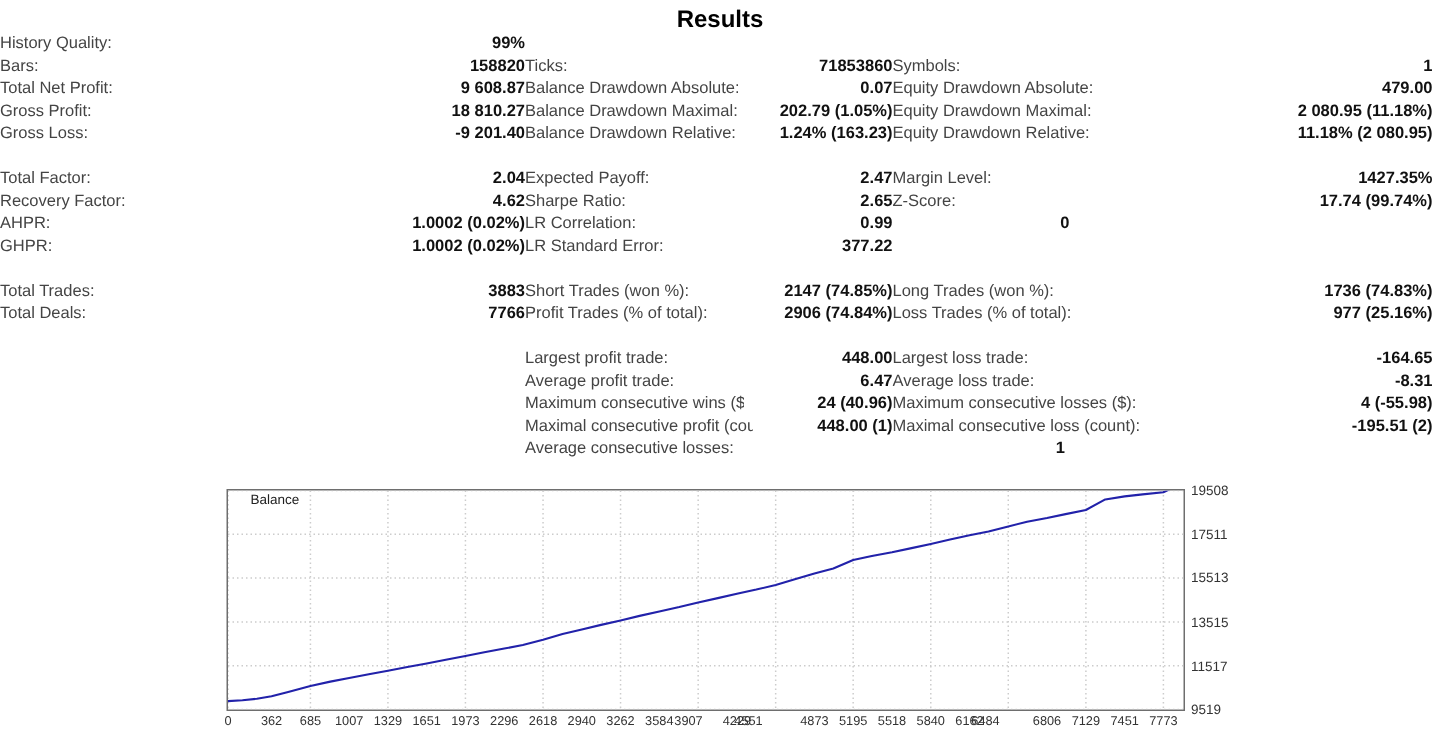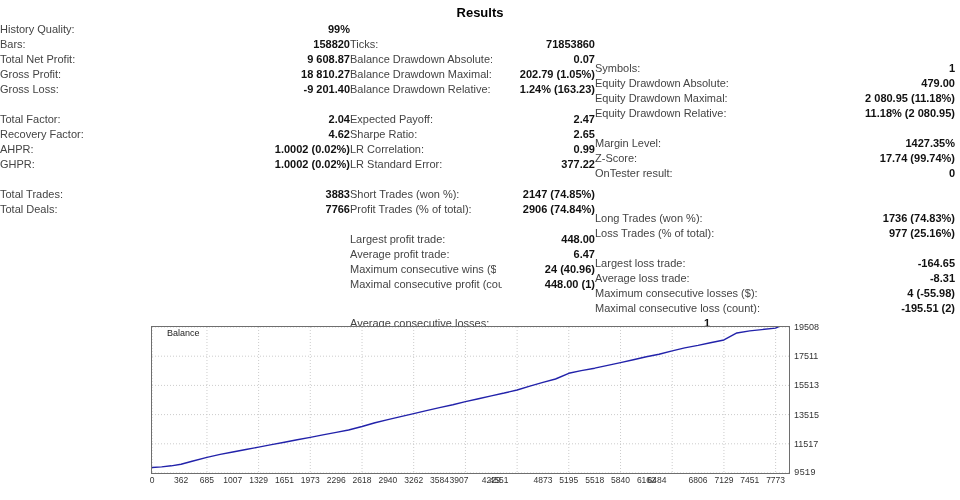--- a/index.html
+++ b/index.html
@@ -23,21 +23,21 @@
     width: 960px;
     height: 500px;
   }
 
   .report-title {
     position: absolute;
     left: 0;
     top: 5px;
     width: 960px;
     text-align: center;
-    font-size: 13px;
+    font-size: 16px;
     font-weight: bold;
     color: #000000;
   }
 
   
   .stats {
     position: absolute;
     left: 0;
     top: 22px;
     width: 960px;
@@ -48,21 +48,21 @@
     height: 15px;
     line-height: 15px;
   }
   .cell {
     display: flex;
     flex-direction: row;
     align-items: baseline;
   }
   .col-a { width: 350px; }
   .col-b { width: 245px; }
-  .col-c { width: 360px; margin-top: 24px; }
+  .col-c { width: 360px; }
 
   .lbl {
     flex: 1 1 auto;
     text-align: left;
     white-space: nowrap;
     color: #444444;
     font-size: 11px;
     padding-right: 6px;
     overflow: hidden;
   }
@@ -248,21 +248,20 @@
       <div class="stats-row">
         <div class="cell col-a">
           <div class="lbl">AHPR:</div>
           <div class="val">1.0002 (0.02%)</div>
         </div>
         <div class="cell col-b">
           <div class="lbl">LR Correlation:</div>
           <div class="val">0.99</div>
         </div>
         <div class="cell col-c">
-          <div class="lbl">OnTester result:</div>
           <div class="val">0</div>
         </div>
       </div>
       <div class="stats-row">
         <div class="cell col-a">
           <div class="lbl">GHPR:</div>
           <div class="val">1.0002 (0.02%)</div>
         </div>
         <div class="cell col-b">
           <div class="lbl">LR Standard Error:</div>
@@ -393,21 +392,21 @@
             <line x1="416.77770780856423" x2="416.77770780856423" y1="0" y2="146" stroke="#cccccc" stroke-width="1" stroke-dasharray="1,2"></line>
             <line x1="468.5239294710328" x2="468.5239294710328" y1="0" y2="146" stroke="#cccccc" stroke-width="1" stroke-dasharray="1,2"></line>
             <line x1="520.1899244332494" x2="520.1899244332494" y1="0" y2="146" stroke="#cccccc" stroke-width="1" stroke-dasharray="1,2"></line>
             <line x1="571.936146095718" x2="571.936146095718" y1="0" y2="146" stroke="#cccccc" stroke-width="1" stroke-dasharray="1,2"></line>
             <line x1="623.6021410579345" x2="623.6021410579345" y1="0" y2="146" stroke="#cccccc" stroke-width="1" stroke-dasharray="1,2"></line>
           </g>
         <path id="balance-path" fill="none" stroke="#2222aa" stroke-width="1.4" stroke-linejoin="round" stroke-linecap="round" d="M0.00 140.43 L9.63 139.85 L19.25 138.82 L29.04 137.22 L40.11 134.29 L54.96 130.35 L68.19 127.42 L80.79 124.94 L93.87 122.45 L106.62 120.11 L119.54 117.63 L132.45 115.29 L145.21 112.81 L158.29 110.32 L170.88 107.84 L184.20 105.35 L196.56 103.01 L210.03 99.51 L223.03 95.71 L235.87 92.64 L248.70 89.57 L261.70 86.64 L274.38 83.57 L287.53 80.65 L300.85 77.73 L313.45 74.66 L326.52 71.74 L339.28 68.81 L352.20 66.04 L365.11 62.97 L377.87 59.17 L390.94 55.37 L403.54 52.00 L416.78 46.30 L429.21 43.67 L442.69 41.19 L455.69 38.41 L468.52 35.63 L481.36 32.71 L494.36 29.79 L507.03 27.30 L520.19 23.94 L532.71 20.87 L546.02 18.39 L558.38 15.76 L571.94 12.98 L584.85 5.96 L597.77 3.92 L609.72 2.60 L623.60 1.14 L633.79 -3.68 L637.00 -4.12"></path>
       </svg>
     </div>
     <div class="y-labels" id="y-labels">
-        <div class="y-tick" style="top: 150px; font-family: Liberation Mono, monospace;">9519</div>
+        <div class="y-tick" style="top: 150px;">9519</div>
         <div class="y-tick" style="top: 120.797px;">11517</div>
         <div class="y-tick" style="top: 91.5942px;">13515</div>
         <div class="y-tick" style="top: 62.3912px;">15513</div>
         <div class="y-tick" style="top: 33.1883px;">17511</div>
         <div class="y-tick" style="top: 4px;">19508</div>
       </div>
     <div class="x-labels" id="x-labels">
         <div class="x-tick" style="left: 1px;">0</div>
         <div class="x-tick" style="left: 30.0421px;">362</div>
         <div class="x-tick" style="left: 55.9553px;">685</div>

